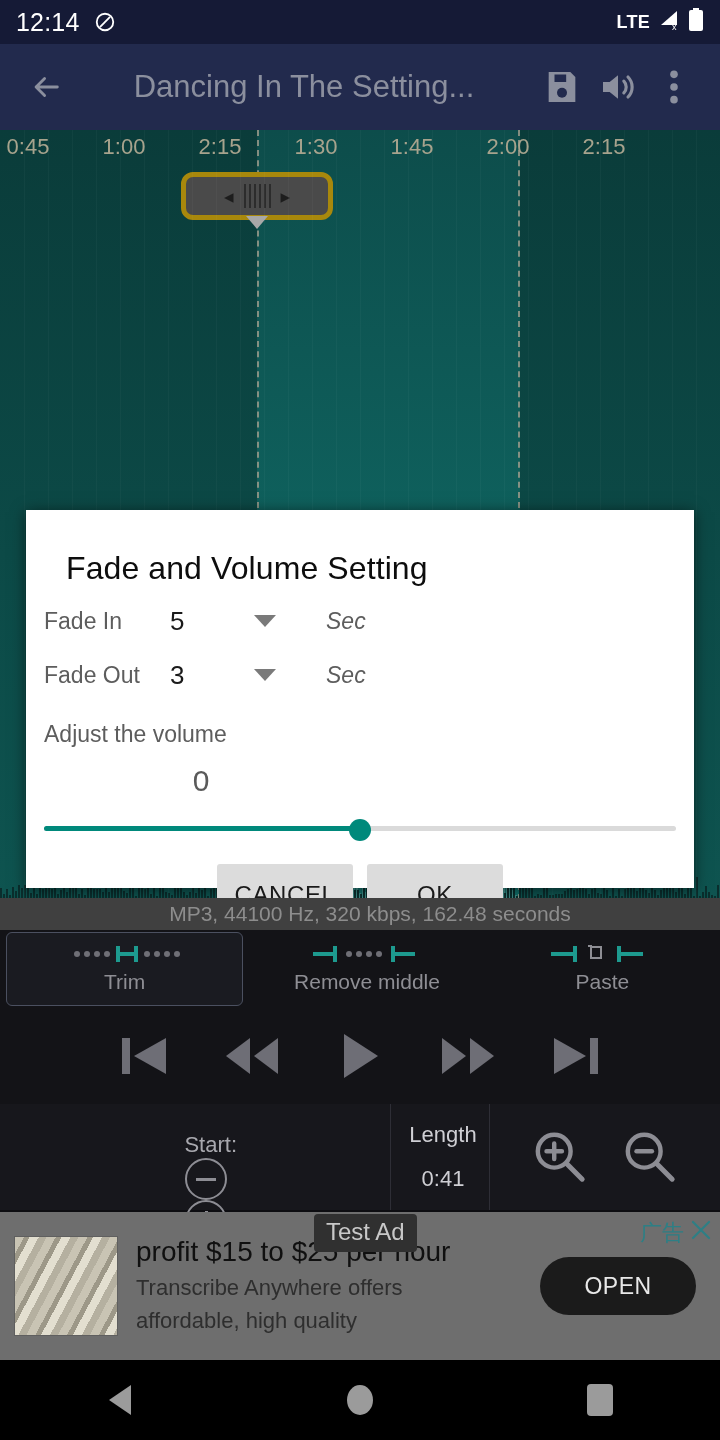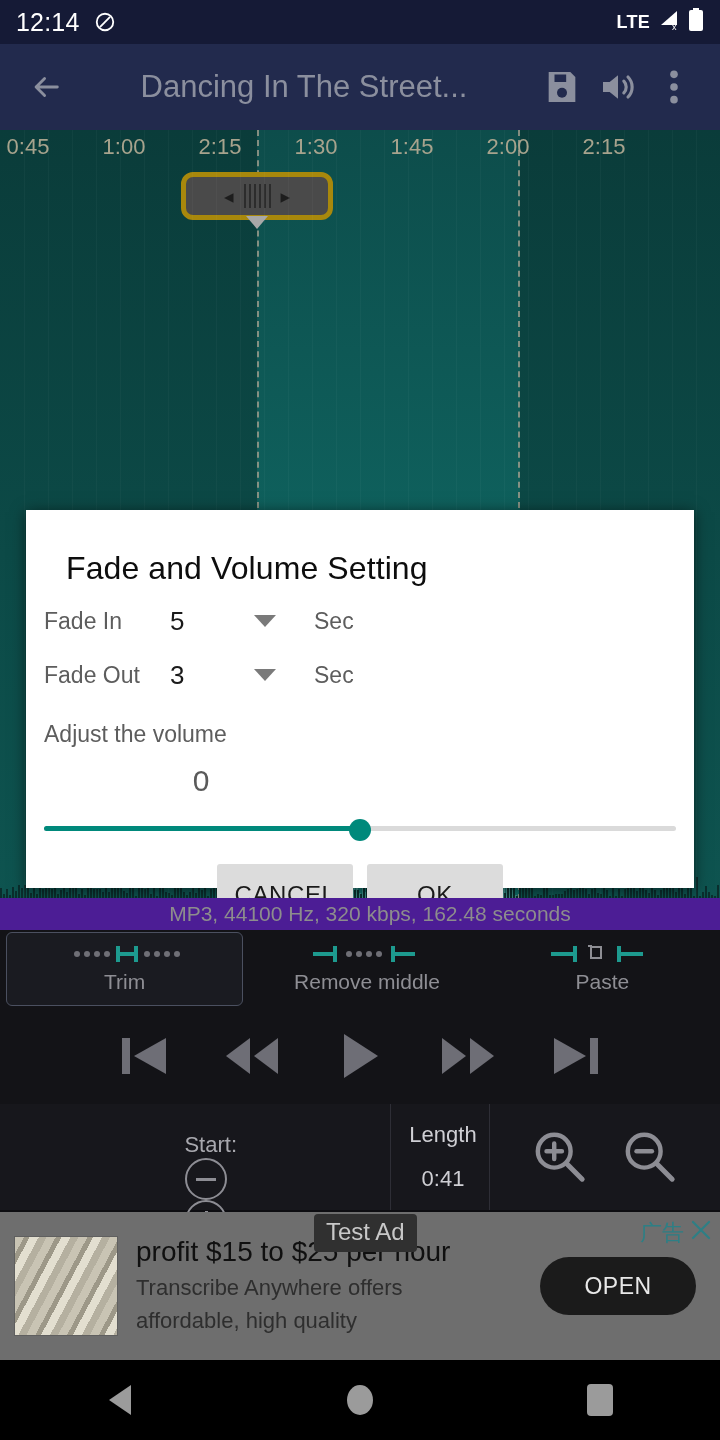--- a/index.html
+++ b/index.html
@@ -82,38 +82,38 @@
     position: absolute; top: 510px; left: 26px; width: 668px; height: 378px;
     background: #fff; box-shadow: 0 2px 14px rgba(0,0,0,.55);
   }
   .dlg-title {
     padding: 40px 0 0 40px; font-size: 32px; color: #0d0d0d; letter-spacing: .1px;
   }
   .dlg-row { display: flex; align-items: center; padding: 0 0 0 18px; height: 40px; margin-top: 14px; }
   .dlg-label { width: 126px; font-size: 23px; color: #5d5d5d; }
   .dlg-value { width: 84px; font-size: 26px; color: #1a1a1a; }
   .caret { width: 0; height: 0; border-left: 11px solid transparent; border-right: 11px solid transparent; border-top: 12px solid #7a7a7a; }
-  .dlg-unit { margin-left: 38px; font-size: 23px; color: #5d5d5d; }
+  .dlg-unit { margin-left: 50px; font-size: 23px; color: #5d5d5d; font-style: italic; }
   .dlg-sub { padding: 26px 0 0 18px; font-size: 23px; color: #5d5d5d; }
   .vol-num { text-align: center; font-size: 30px; color: #5a5a5a; margin-top: 16px; padding-right: 318px; }
   .slider { position: relative; margin: 22px 18px 0 18px; height: 16px; }
   .slider-track { position: absolute; top: 6px; left: 0; right: 0; height: 5px; background: #dadada; border-radius: 3px; }
   .slider-fill { position: absolute; top: 6px; left: 0; height: 5px; background: #00897b; border-radius: 3px; }
   .slider-thumb { position: absolute; top: -1px; width: 22px; height: 22px; border-radius: 50%; background: #00897b; transform: translateX(-50%); }
   .dlg-btns { display: flex; justify-content: center; gap: 14px; margin-top: 28px; }
   .dlg-btn {
     background: #dcdcdc; border: none; border-radius: 3px; min-width: 136px;
     height: 62px; font-size: 24px; color: #1a1a1a; font-family: inherit;
     letter-spacing: .6px; cursor: pointer;
   }
 
   
   .fileinfo {
     position: absolute; top: 898px; left: 0; width: 720px; height: 32px;
-    background: #4c1d95; color: #8d8d8d; font-size: 21px;
+    background: #404040; color: #8d8d8d; font-size: 21px;
     display: flex; align-items: center; justify-content: center; padding-left: 20px;
   }
 
   
   .modes { position: absolute; top: 930px; left: 0; width: 720px; height: 78px; background: #131317; display: flex; }
   .mode { flex: 1; display: flex; flex-direction: column; align-items: center; justify-content: center; gap: 6px; }
   .mode.selected { border: 1px solid #4b5060; border-radius: 6px; margin: 2px 6px; background: #1a1b21; }
   .mode-label { color: #8e8e94; font-size: 21px; }
   .mode-ico { height: 20px; display: flex; align-items: center; }
 
@@ -184,21 +184,21 @@
       </span>
     </span>
   </div>
 
   <div class="appbar">
     <span class="ab-icon">
       <svg width="34" height="34" viewBox="0 0 24 24">
           <path d="M20 12H5M11 6l-6 6 6 6" fill="none" stroke="#8b8f9e" stroke-width="2" stroke-linecap="round" stroke-linejoin="round"></path>
         </svg>
     </span>
-    <span class="appbar-title">Dancing In The Street...</span>
+    <span class="appbar-title">Dancing In The Setting...</span>
     <span class="ab-icon">
       <svg width="40" height="40" viewBox="0 0 24 24">
           <path d="M4 3h13l3 3v15H4z" fill="#8b8f9e"></path>
           <rect x="7.5" y="4.5" width="7" height="4.5" fill="#222a4d"></rect>
           <circle cx="12" cy="15.5" r="3" fill="#222a4d"></circle>
         </svg>
     </span>
     <span class="ab-icon">
       <svg width="42" height="40" viewBox="0 0 24 24">
           <path d="M3 9v6h4l5 4V5L7 9z" fill="#8b8f9e"></path>

